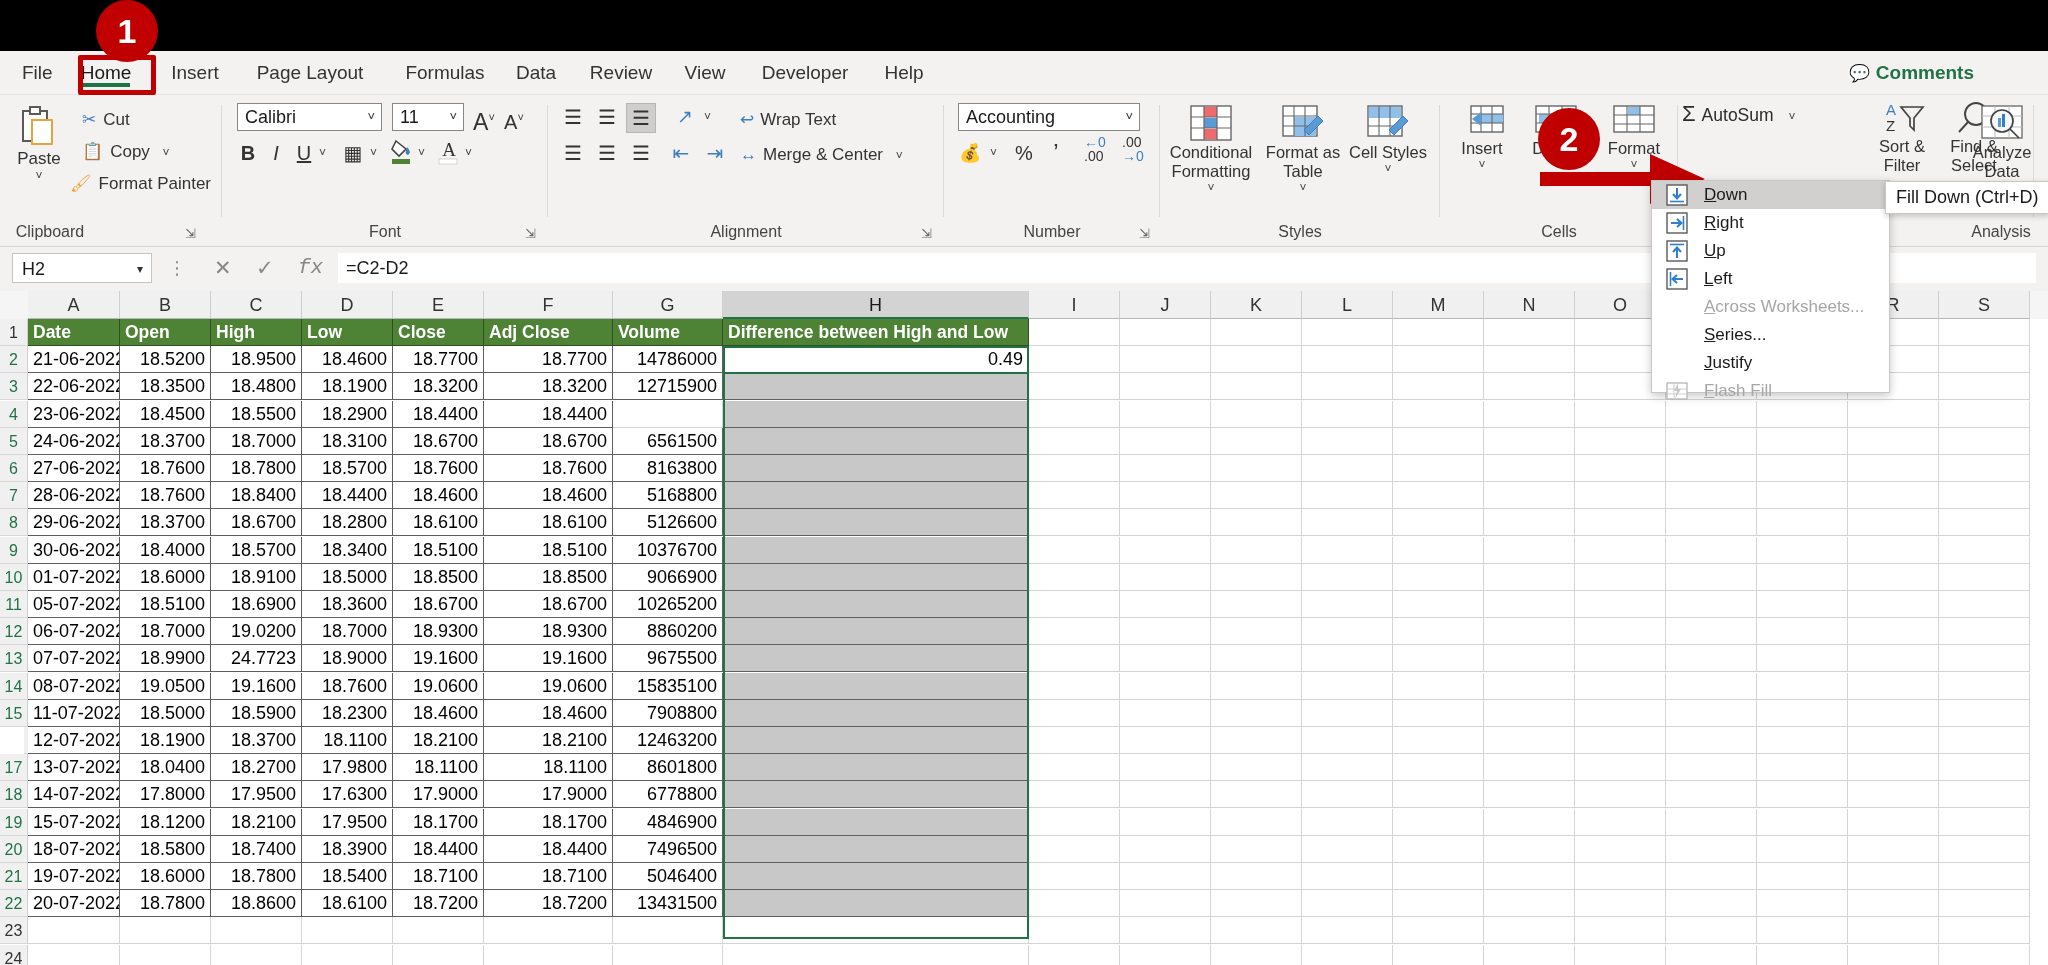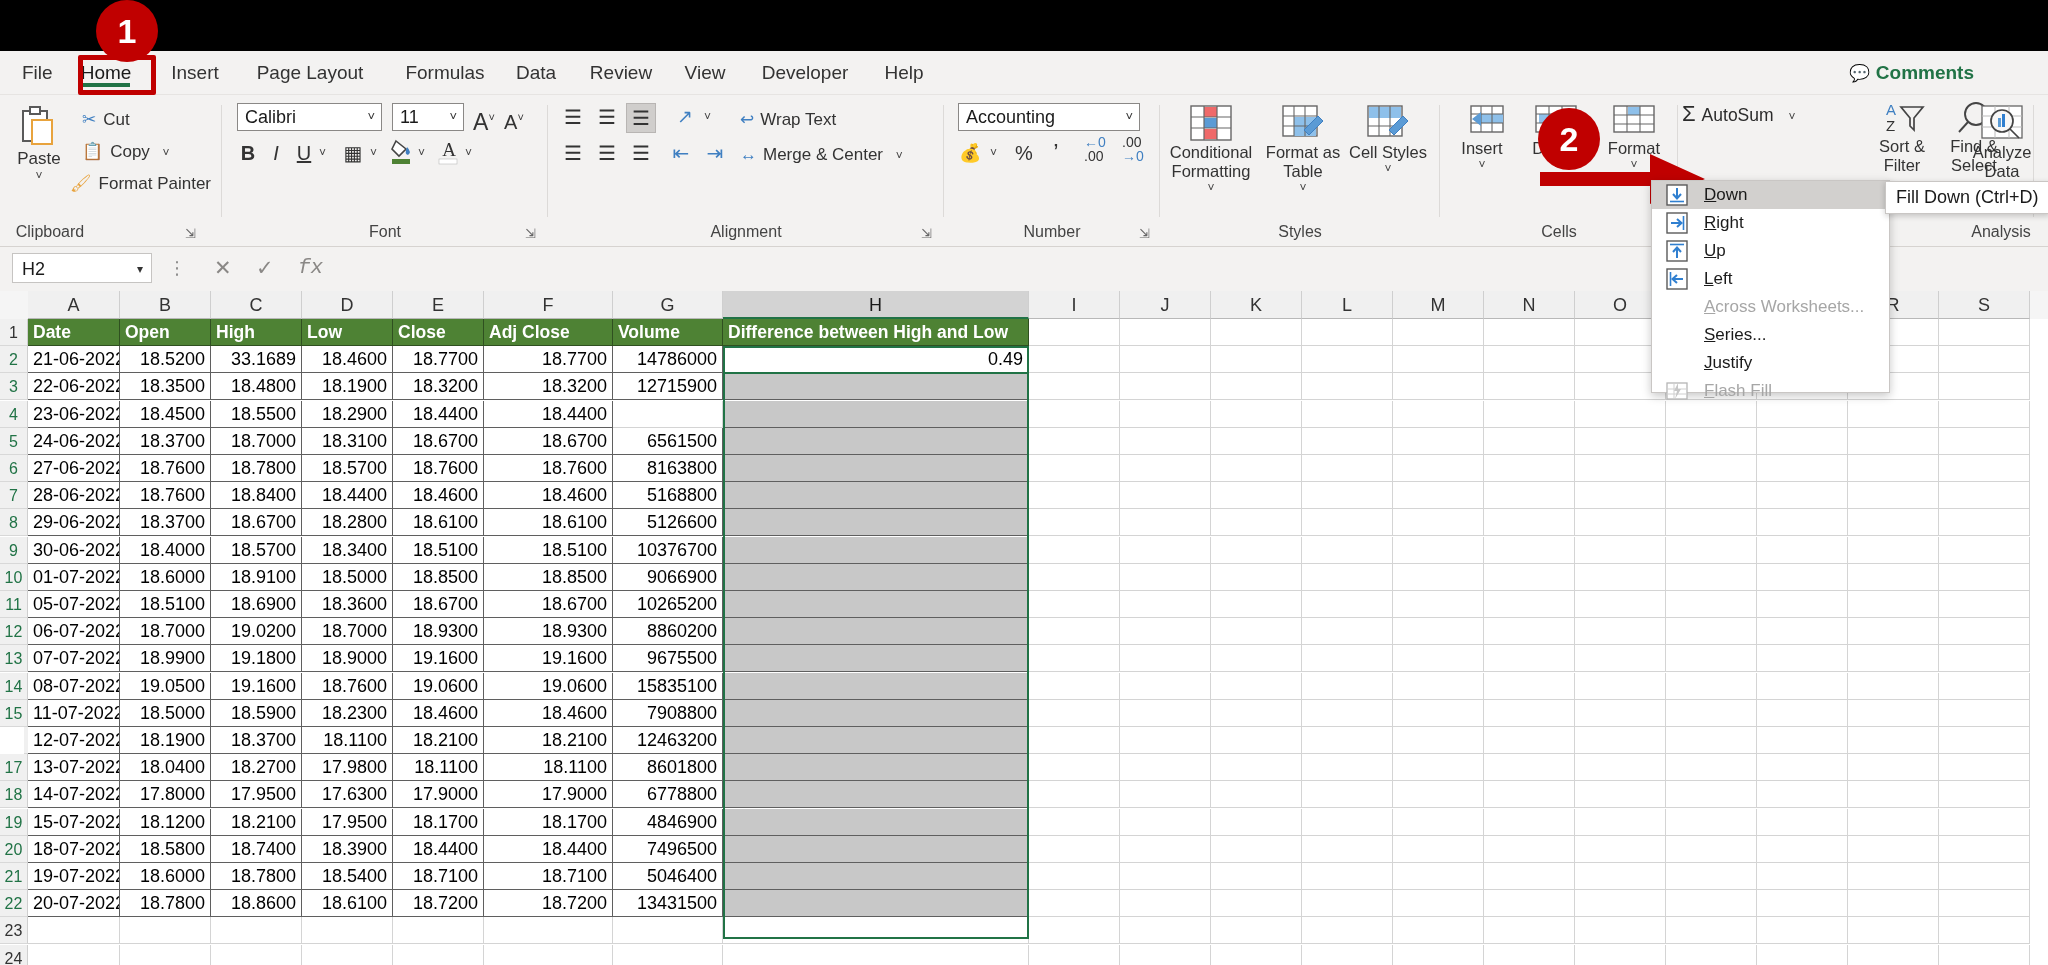--- a/index.html
+++ b/index.html
@@ -511,20 +511,21 @@
     <div class="namebox">
       <span>H2</span>
       <span class="nb-caret">▾</span>
     </div>
     <div class="fb-dots">⋮</div>
     <div class="fb-icons">
       <span class="fb-ic" style="left:14px;">✕</span>
       <span class="fb-ic" style="left:56px;">✓</span>
       <span class="fb-ic" style="left:98px;font-style:italic;font-family:Liberation Mono, monospace;">fx</span>
     </div>
+    <div class="fb-input"><span>=C2-D2</span></div>
   </div>
 
   <div class="gridwrap">
     <div class="corner"></div>
 
     <div class="colhead-row">
       <div class="colhead" style="left:28px;width:92px;">A</div>
       <div class="colhead" style="left:120px;width:91px;">B</div>
       <div class="colhead" style="left:211px;width:91px;">C</div>
       <div class="colhead" style="left:302px;width:91px;">D</div>
@@ -1034,21 +1035,21 @@
         <div class="cell datacell hdrcell lt" style="left: 28px; width: 92px; top: 28px;">Date</div>
         <div class="cell datacell hdrcell lt" style="left: 120px; width: 91px; top: 28px;">Open</div>
         <div class="cell datacell hdrcell lt" style="left: 211px; width: 91px; top: 28px;">High</div>
         <div class="cell datacell hdrcell lt" style="left: 302px; width: 91px; top: 28px;">Low</div>
         <div class="cell datacell hdrcell lt" style="left: 393px; width: 91px; top: 28px;">Close</div>
         <div class="cell datacell hdrcell lt" style="left: 484px; width: 129px; top: 28px;">Adj Close</div>
         <div class="cell datacell hdrcell lt" style="left: 613px; width: 110px; top: 28px;">Volume</div>
         <div class="cell datacell hdrcell lt" style="left: 723px; width: 306px; top: 28px;">Difference between High and Low</div>
         <div class="cell datacell lt" style="left: 28px; width: 92px; top: 55.2px;">21-06-2022</div>
         <div class="cell datacell rt" style="left: 120px; width: 91px; top: 55.2px;">18.5200</div>
-        <div class="cell datacell rt" style="left: 211px; width: 91px; top: 55.2px;">33.1689</div>
+        <div class="cell datacell rt" style="left: 211px; width: 91px; top: 55.2px;">18.9500</div>
         <div class="cell datacell rt" style="left: 302px; width: 91px; top: 55.2px;">18.4600</div>
         <div class="cell datacell rt" style="left: 393px; width: 91px; top: 55.2px;">18.7700</div>
         <div class="cell datacell rt" style="left: 484px; width: 129px; top: 55.2px;">18.7700</div>
         <div class="cell datacell rt" style="left: 613px; width: 110px; top: 55.2px;">14786000</div>
         <div class="cell datacell rt" style="left: 723px; width: 306px; top: 55.2px;">0.49</div>
         <div class="cell datacell lt" style="left: 28px; width: 92px; top: 82.4px;">22-06-2022</div>
         <div class="cell datacell rt" style="left: 120px; width: 91px; top: 82.4px;">18.3500</div>
         <div class="cell datacell rt" style="left: 211px; width: 91px; top: 82.4px;">18.4800</div>
         <div class="cell datacell rt" style="left: 302px; width: 91px; top: 82.4px;">18.1900</div>
         <div class="cell datacell rt" style="left: 393px; width: 91px; top: 82.4px;">18.3200</div>
@@ -1122,21 +1123,21 @@
         <div class="cell datacell lt" style="left: 28px; width: 92px; top: 327.2px;">06-07-2022</div>
         <div class="cell datacell rt" style="left: 120px; width: 91px; top: 327.2px;">18.7000</div>
         <div class="cell datacell rt" style="left: 211px; width: 91px; top: 327.2px;">19.0200</div>
         <div class="cell datacell rt" style="left: 302px; width: 91px; top: 327.2px;">18.7000</div>
         <div class="cell datacell rt" style="left: 393px; width: 91px; top: 327.2px;">18.9300</div>
         <div class="cell datacell rt" style="left: 484px; width: 129px; top: 327.2px;">18.9300</div>
         <div class="cell datacell rt" style="left: 613px; width: 110px; top: 327.2px;">8860200</div>
         <div class="cell datacell rt grayfill" style="left: 723px; width: 306px; top: 327.2px; border-right: 1px solid rgb(95, 95, 95); border-bottom: 1px solid rgb(95, 95, 95);"></div>
         <div class="cell datacell lt" style="left: 28px; width: 92px; top: 354.4px;">07-07-2022</div>
         <div class="cell datacell rt" style="left: 120px; width: 91px; top: 354.4px;">18.9900</div>
-        <div class="cell datacell rt" style="left: 211px; width: 91px; top: 354.4px;">19.1800</div>
+        <div class="cell datacell rt" style="left: 211px; width: 91px; top: 354.4px;">24.7723</div>
         <div class="cell datacell rt" style="left: 302px; width: 91px; top: 354.4px;">18.9000</div>
         <div class="cell datacell rt" style="left: 393px; width: 91px; top: 354.4px;">19.1600</div>
         <div class="cell datacell rt" style="left: 484px; width: 129px; top: 354.4px;">19.1600</div>
         <div class="cell datacell rt" style="left: 613px; width: 110px; top: 354.4px;">9675500</div>
         <div class="cell datacell rt grayfill" style="left: 723px; width: 306px; top: 354.4px; border-right: 1px solid rgb(95, 95, 95); border-bottom: 1px solid rgb(95, 95, 95);"></div>
         <div class="cell datacell lt" style="left: 28px; width: 92px; top: 381.6px;">08-07-2022</div>
         <div class="cell datacell rt" style="left: 120px; width: 91px; top: 381.6px;">19.0500</div>
         <div class="cell datacell rt" style="left: 211px; width: 91px; top: 381.6px;">19.1600</div>
         <div class="cell datacell rt" style="left: 302px; width: 91px; top: 381.6px;">18.7600</div>
         <div class="cell datacell rt" style="left: 393px; width: 91px; top: 381.6px;">19.0600</div>

